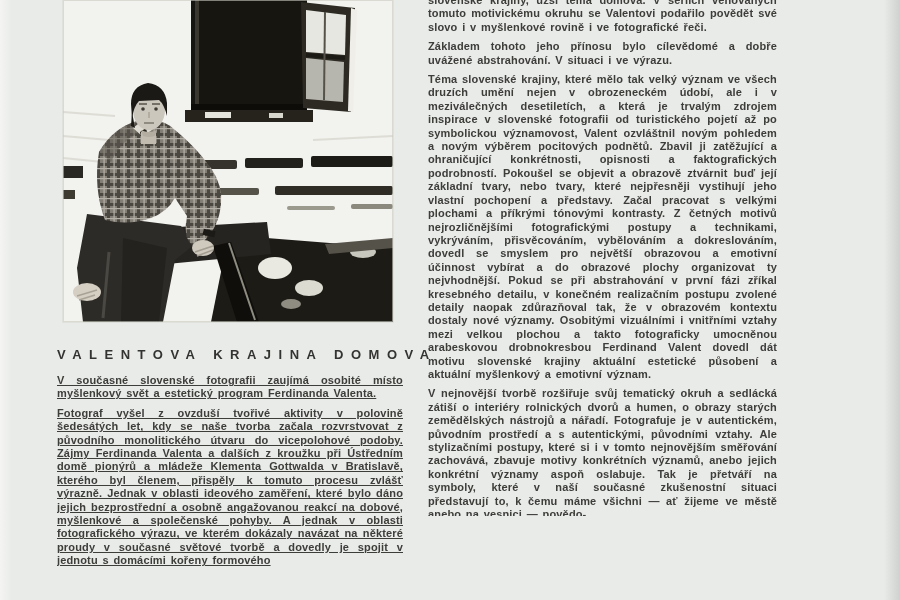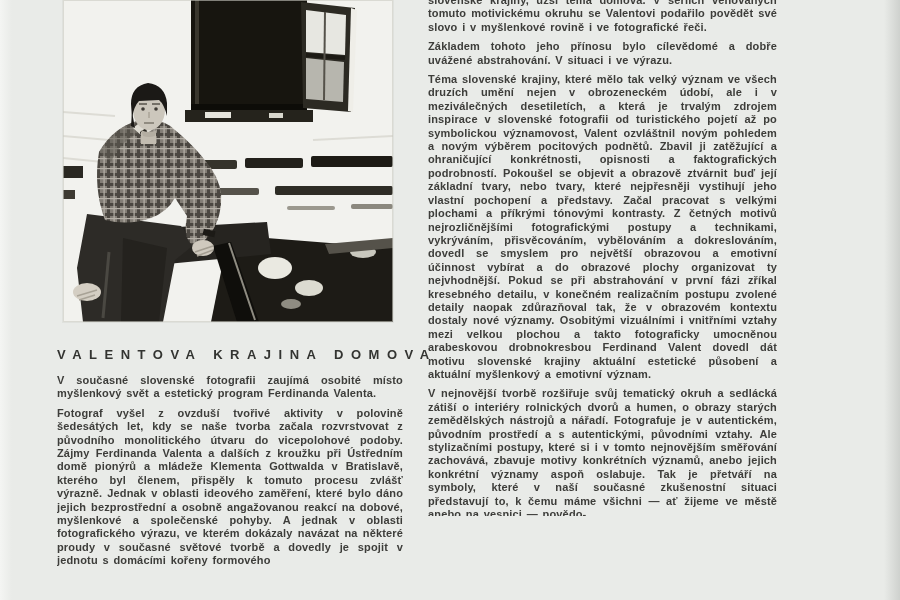--- a/index.html
+++ b/index.html
@@ -28,21 +28,21 @@
     font-size:13px;font-weight:700;letter-spacing:7.5px;
     color:#333431;white-space:nowrap;
   }
   .col{
     position:absolute;
     color:#3d3d3a;font-size:11px;font-weight:700;line-height:13.4px;
     text-align:justify;word-spacing:1.5px;letter-spacing:0.15px;
     hyphens:auto;
   }
   .col p{margin:0 0 6px 0;}
-  .col-left{left:57px;top:374px;width:346px;height:226px;overflow:hidden;}
+  .col-left{left:57px;top:374px;width:346px;height:226px;overflow:hidden;text-decoration:underline;}
   .col-right{left:428px;top:0;width:349px;height:516px;overflow:hidden;}
   .col-inner{margin-top:-6px;}
 </style>
 </head>
 <body>
 
 <div class="page">
 
   <div class="left-edge"></div>
 

